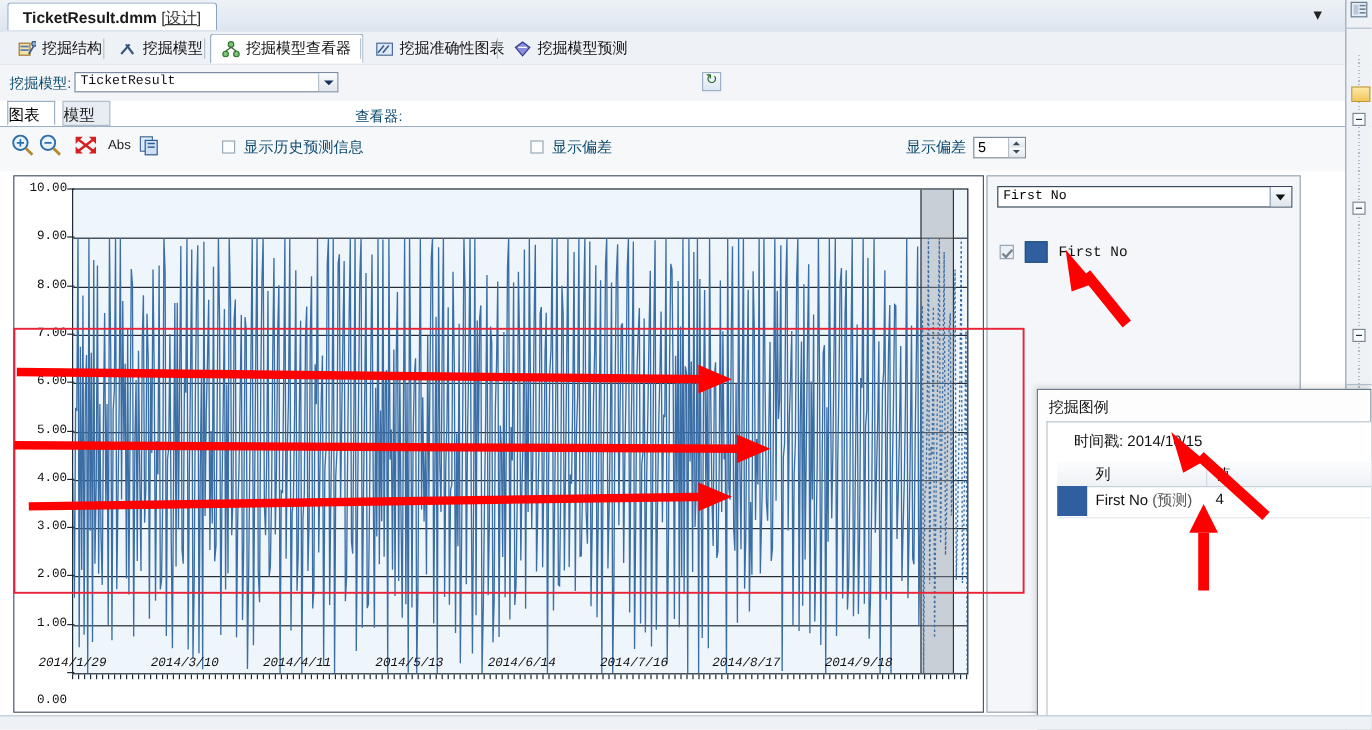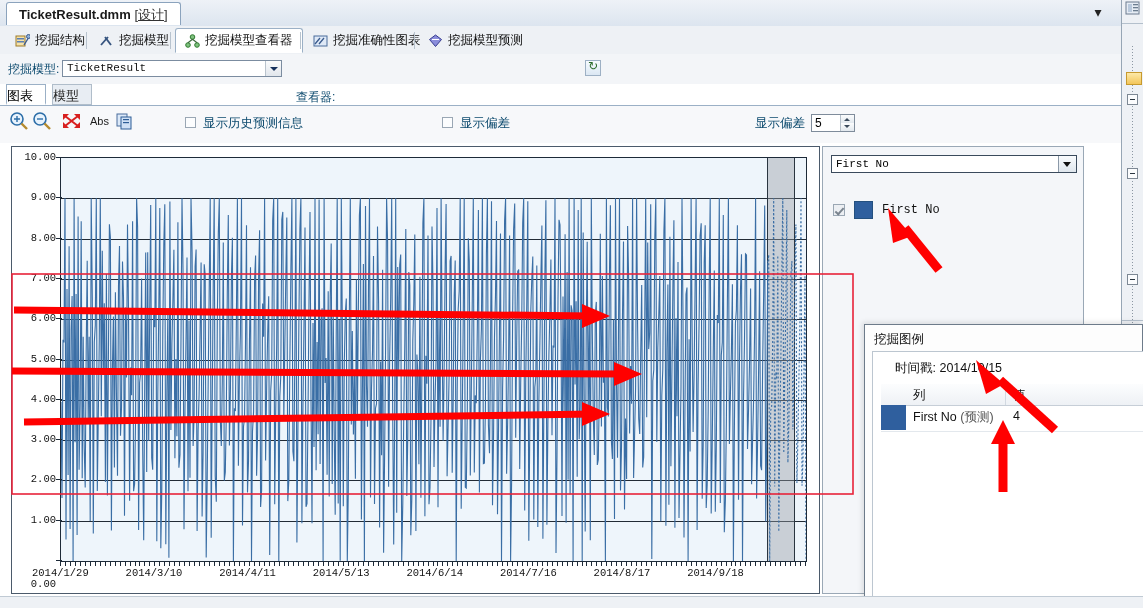--- a/index.html
+++ b/index.html
@@ -73,22 +73,22 @@
 
   
   .chartpanel{position:absolute;left:11px;top:146px;width:809px;height:448px;
     background:#ffffff;border:1px solid #4b5a6b;box-sizing:border-box;}
   .plot{position:absolute;left:48px;top:10px;width:747px;height:405px;
     background:#eef5fb;border:1px solid #1d2a38;box-sizing:border-box;overflow:hidden;}
   .gridline{position:absolute;left:0;width:100%;height:1px;background:#222b35;}
   .yaxis-label{position:absolute;font-family:"Liberation Mono","DejaVu Sans Mono",monospace;
     font-size:10.5px;color:#111;white-space:nowrap;text-align:right;width:42px;}
   .ytickmark{position:absolute;width:6px;height:1px;background:#1d2a38;}
-  .xlabel{position:absolute;top:420px;font-family:"Liberation Mono","DejaVu Sans Mono",monospace;
-    font-size:10.5px;color:#111;white-space:nowrap;}
+  .xlabel{position:absolute;top:400px;font-family:"Liberation Mono","DejaVu Sans Mono",monospace;
+    font-size:10.5px;color:#111;white-space:nowrap;font-style:italic;}
   .predband{position:absolute;top:0;height:100%;background:rgba(150,155,162,.38);}
   .vline{position:absolute;top:0;height:100%;width:1px;background:#2a3540;}
 
   
   .rpanel{position:absolute;left:822px;top:146px;width:262px;height:448px;
     background:#f4f6f9;border:1px solid #9aa8b6;box-sizing:border-box;}
   .rcombo{position:absolute;left:8px;top:8px;width:246px;height:18px;background:#fff;
     border:1px solid #3a4a5c;box-sizing:border-box;
     font-family:"Liberation Mono","DejaVu Sans Mono",monospace;font-size:11px;
     line-height:16px;padding-left:4px;}

